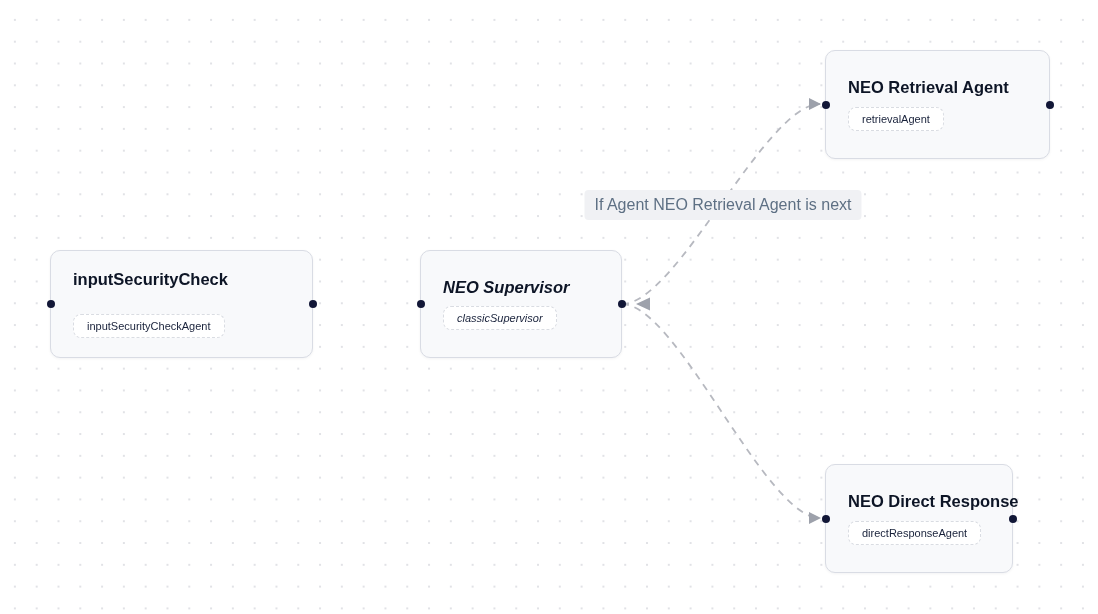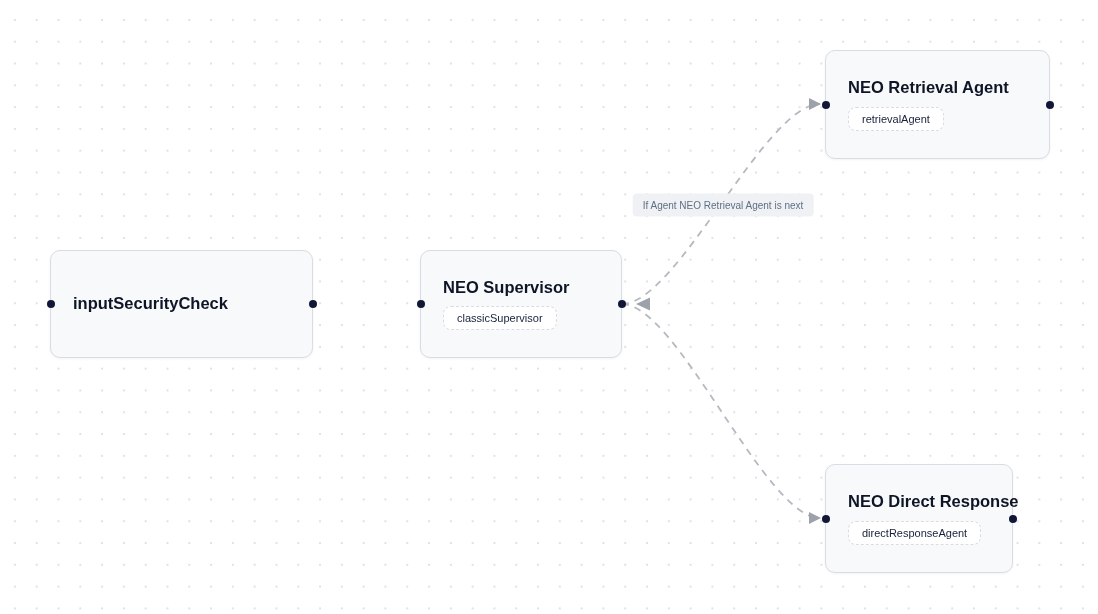--- a/index.html
+++ b/index.html
@@ -70,30 +70,30 @@
     width: 8px;
     height: 8px;
     background: #121737;
     border-radius: 50%;
     top: 50%;
     margin-top: -4px;
   }
   .handle-left  { left: -4.5px; }
   .handle-right { right: -4.5px; }
   .node-security   { left: 50px;  top: 250px; width: 263px; height: 108px; gap: 16px; }
-  .node-supervisor { left: 420px; top: 250px; width: 202px; height: 108px; }
+  .node-supervisor { left: 420px; top: 250px; width: 202px; height: 108px; font-style: italic; }
   .node-retrieval  { left: 825px; top: 50px;  width: 225px; height: 109px; }
   .node-direct     { left: 825px; top: 464px; width: 188px; height: 109px; }
   .edge-label {
     position: absolute;
     transform: translate(-50%, -50%);
     background: #f0f1f4;
     border-radius: 4px;
     padding: 6px 10px;
-    font-size: 10px;
+    font-size: 16px;
     color: #5e7084;
     white-space: nowrap;
   }
   .edge-label-retrieval { left: 723px; top: 205px; }
   .edge-label-direct    { left: 723px; top: 411px; }
 </style>
 </head>
 <body>
 
 <div class="canvas">
@@ -107,20 +107,21 @@
     <path class="edge-path" d="M 622 304 C 677 304, 765 104, 820 104" marker-end="url(#arrow-right)"></path>
     <path class="edge-path" d="M 622 304 C 677 304, 765 518, 820 518" marker-end="url(#arrow-right)"></path>
     <polygon class="arrowhead" points="636,304 650,297.5 650,310.5"></polygon>
   </svg>
 
   <div class="edge-label edge-label-retrieval">If Agent NEO Retrieval Agent is next</div>
 
 
   <div class="flow-node node-security">
     <div class="node-title">inputSecurityCheck</div>
+    <div class="node-agent-pill">inputSecurityCheckAgent</div>
     <span class="handle handle-left"></span>
     <span class="handle handle-right"></span>
   </div>
 
   <div class="flow-node node-supervisor">
     <div class="node-title">NEO Supervisor</div>
     <div class="node-agent-pill">classicSupervisor</div>
     <span class="handle handle-left"></span>
     <span class="handle handle-right"></span>
   </div>

